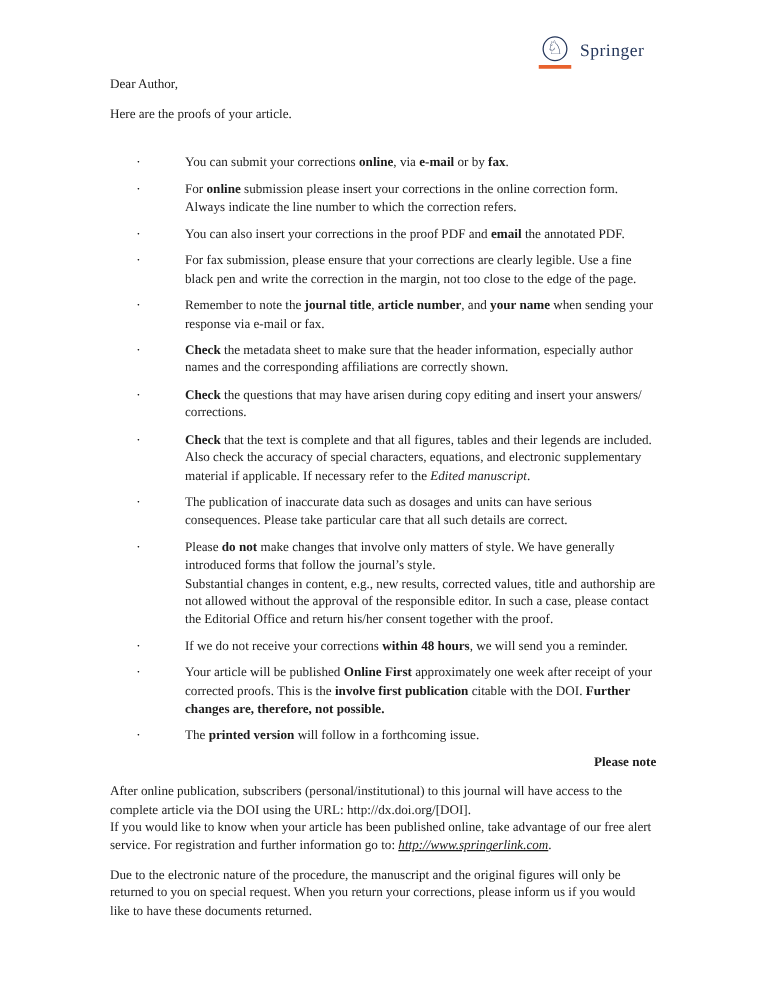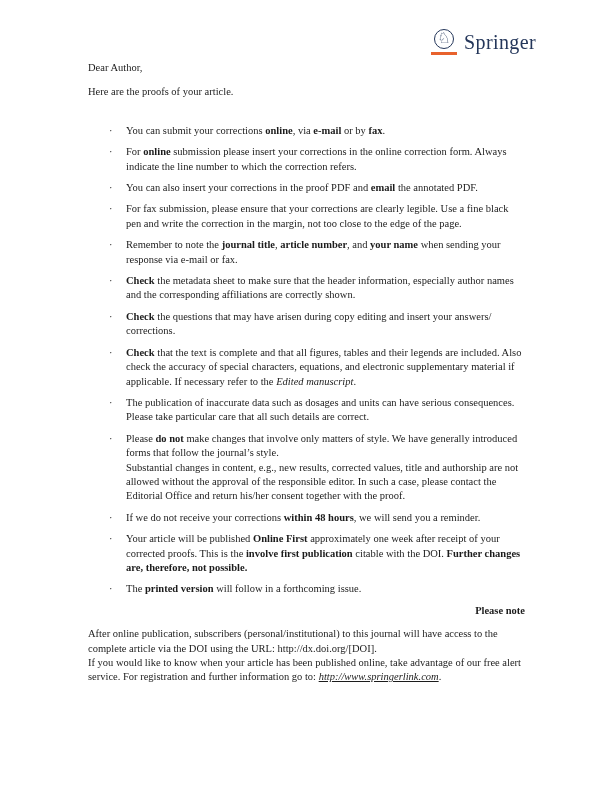--- a/index.html
+++ b/index.html
@@ -27,31 +27,31 @@
     box-sizing:border-box;
   }
   .horse-glyph {
     font-family:"DejaVu Sans", sans-serif;
     font-size:15px; line-height:15px; color:#24365a;
     position:relative; top:-1px;
   }
   .logo-bar { width:26px; height:2.5px; margin-top:3px; }
   .logo-text {
     font-family:"Liberation Serif", serif;
-    font-size:20px; line-height:26px;
+    font-size:14px; line-height:26px;
     letter-spacing:0.4px;
   }
   
   .content { position:absolute; top:61px; left:88px; width:437px; }
   .salutation { margin:0 0 10px 0; }
   .intro { margin:0 0 24px 0; }
   ul.bullets { list-style:none; margin:0; padding:0; }
   ul.bullets li { display:flex; margin:0 0 7px 0; }
   .marker { flex:none; width:17px; margin-left:21px; font-size:10.5px; }
-  .bullet-text { flex:1; }
+  .bullet-text { flex:1;margin-left:22px; }
   .note-heading { font-weight:bold; margin:1px 0 9px 0;text-align:right; }
   .para { margin:0 0 9px 0; }
   .b { font-weight:bold; }
   .i { font-style:italic; }
   .u { text-decoration:underline;font-style:italic; }
 </style>
 </head>
 <body>
 
 <div class="page">
@@ -132,15 +132,16 @@
   </li>
 
   <li>
     <span class="marker">·</span>
     <span class="bullet-text"><span>The </span><span class="b">printed version</span><span> will follow in a forthcoming issue.</span></span>
   </li>
 </ul>
 
     <p class="note-heading">Please note</p>
     <p class="para"><span>After online publication, subscribers (personal/institutional) to this journal will have access to the complete article via the DOI using the URL: http://dx.doi.org/[DOI].</span><br><span>If you would like to know when your article has been published online, take advantage of our free alert service. For registration and further information go to: </span><span class="u">http://www.springerlink.com</span><span>.</span></p>
+    <p class="para"><span>Due to the electronic nature of the procedure, the manuscript and the original figures will only be returned to you on special request. When you return your corrections, please inform us if you would like to have these documents returned.</span></p>
   </div>
 
 </div>
 
 </body></html>

